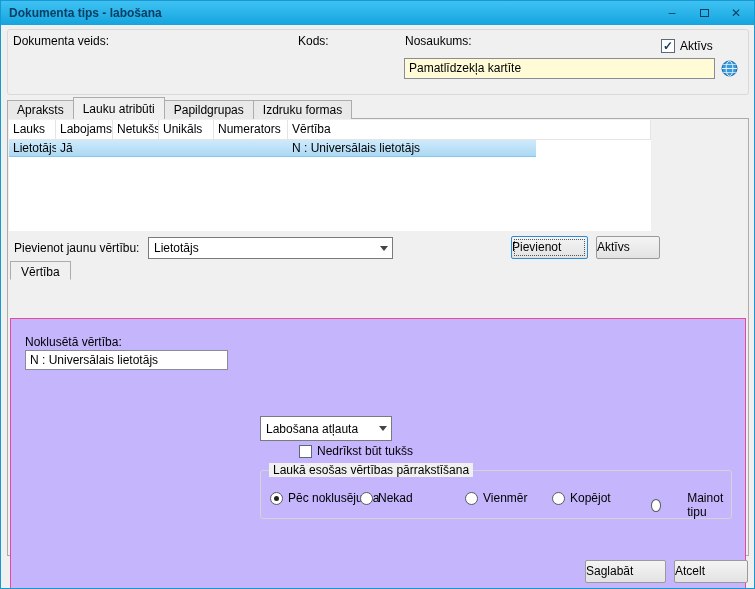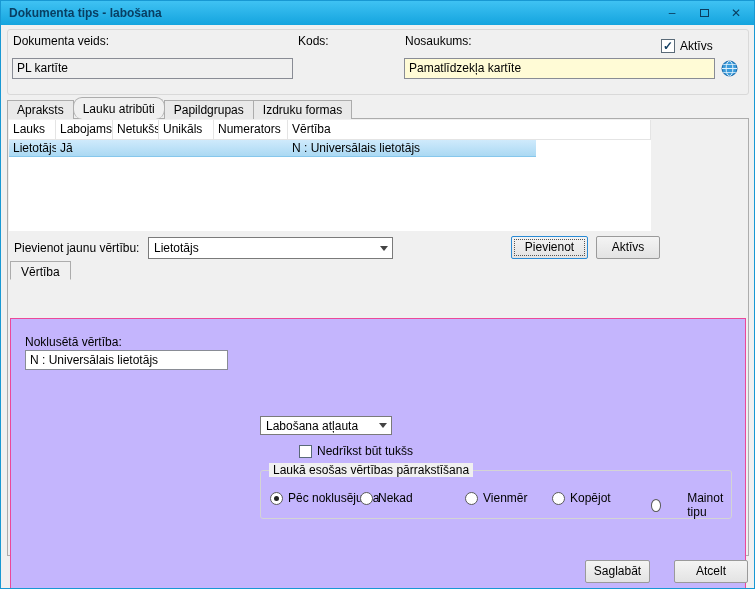--- a/index.html
+++ b/index.html
@@ -27,21 +27,21 @@
   .check-row { position: absolute; display: flex; align-items: center; gap: 5px; cursor: default; }
   .checkbox { width: 14px; height: 14px; background: #fff; border: 1px solid #5a6a78;
     display: flex; align-items: center; justify-content: center; font-size: 12px; line-height: 12px; color: #14refused; }
   .checkbox.checked::before { content: "✓"; color: #133f63; font-weight: bold; }
   .checkbox.small { width: 13px; height: 13px; }
 
   
   .tabs { position: absolute; left: 6px; top: 97px; display: flex; align-items: flex-end; height: 21px; z-index: 3; }
   .tab { padding: 2px 9px 3px 9px; border: 1px solid #acacac; border-bottom: none;
     background: #e9e9e9; height: 19px; margin-right: -1px; white-space: nowrap; cursor: default; }
-  .tab.active { height: 22px; background: #f0f0f0; padding-top: 4px; position: relative; z-index: 4; border-radius: 9px; }
+  .tab.active { height: 22px; background: #f0f0f0; padding-top: 4px; position: relative; z-index: 4; }
 
   .panel { position: absolute; left: 6px; top: 117px; width: 742px; height: 438px;
     border: 1px solid #acacac; background: #f0f0f0; }
 
   
   .listview { position: absolute; left: 1px; top: 1px; width: 642px; height: 111px; background: #fff; overflow: hidden; }
   .lv-header { display: flex; height: 20px; }
   .lv-hcell { padding: 2px 4px; border-right: 1px solid #e4e4e4; border-bottom: 1px solid #e4e4e4;
     white-space: nowrap; overflow: hidden; cursor: default; }
   .lv-row { display: flex; height: 17px; width: 527px; cursor: default; }
@@ -53,21 +53,21 @@
   
   .combo { position: absolute; height: 22px; border: 1px solid #7a7a7a; background: #fff;
     display: flex; align-items: center; cursor: default; }
   .combo .combo-text { flex: 1; padding: 0 5px; white-space: nowrap; overflow: hidden; }
   .combo .combo-arrow { width: 17px; height: 100%; display: flex; align-items: center; justify-content: center; }
   .combo .combo-arrow::after { content: ""; border-left: 4px solid transparent; border-right: 4px solid transparent;
     border-top: 5px solid #444; }
 
   
   .btn { position: absolute; height: 23px; background: linear-gradient(#f4f4f4, #e3e3e3);
-    border: 1px solid #9a9a9a; border-radius: 2px; text-align: center; line-height: 20px; cursor: default; }
+    border: 1px solid #9a9a9a; border-radius: 2px; line-height: 20px; cursor: default; }
   .btn.focused { border-color: #2a8ad4; outline: 1px dotted #555; outline-offset: -4px; }
 
   
   .sub-tab { position: absolute; left: 2px; top: 142px; padding: 3px 10px; height: 19px;
     border: 1px solid #acacac; border-bottom: 1px solid #f0f0f0; background: #f0f0f0; z-index: 2; cursor: default; }
   .sub-panel { position: absolute; left: 2px; top: 160px; width: 736px; height: 274px;
     border: 1px solid #ec4899; background: #c4b5fd; margin-top: 39px; }
 
   
   .groupbox { position: absolute; left: 249px; top: 151px; width: 472px; height: 49px;
@@ -105,21 +105,20 @@
 
   <span class="lbl" style="left:12px; top:33px;text-align:center;">Dokumenta veids:</span>
   <span class="lbl" style="left:297px; top:33px;">Kods:</span>
   <span class="lbl" style="left:404px; top:33px;">Nosaukums:</span>
 
   <div class="check-row" style="left:660px; top:38px;">
     <span class="checkbox checked"></span>
     <span>Aktīvs</span>
   </div>
 
-  <div class="field readonly" style="left:11px; top:57px; width:281px;">PL kartīte</div>
   <div class="field required" style="left:403px; top:57px; width:311px;">Pamatlīdzekļa kartīte</div>
 
   <svg class="globe" viewBox="0 0 17 17">
     <circle cx="8.5" cy="8.5" r="7.5" fill="#3a9ad9" stroke="#1565a8"></circle>
     <ellipse cx="8.5" cy="8.5" rx="3.4" ry="7.5" fill="none" stroke="#dff0fb" stroke-width="1"></ellipse>
     <line x1="1" y1="8.5" x2="16" y2="8.5" stroke="#dff0fb" stroke-width="1"></line>
     <line x1="2.2" y1="4.5" x2="14.8" y2="4.5" stroke="#dff0fb" stroke-width="0.8"></line>
     <line x1="2.2" y1="12.5" x2="14.8" y2="12.5" stroke="#dff0fb" stroke-width="0.8"></line>
   </svg>
 
@@ -158,21 +157,21 @@
     </div>
     <div class="btn focused" style="left:503px; top:117px; width:77px;">Pievienot</div>
     <div class="btn" style="left:588px; top:117px; width:64px;">Aktīvs</div>
 
     <div class="sub-tab">Vērtība</div>
     <div class="sub-panel">
 
       <span class="lbl" style="left:14px; top:16px;">Noklusētā vērtība:</span>
       <div class="field" style="left:14px; top:31px; width:203px; height:20px;">N : Universālais lietotājs</div>
 
-      <div class="combo" style="left:249px; top:97px; width:132px; height:19px;">
+      <div class="combo" style="left:249px; top:97px; width:132px; height:25px;">
         <span class="combo-text">Labošana atļauta</span>
         <span class="combo-arrow"></span>
       </div>
 
       <div class="check-row" style="left:252px; top:125px;padding-left:36px;">
         <span class="checkbox small"></span>
         <span>Nedrīkst būt tukšs</span>
       </div>
 
       <div class="groupbox">
@@ -195,16 +194,16 @@
         </div>
         <div class="radio-row" style="left:390px;gap:26px;">
           <span class="radio"></span>
           <span>Mainot tipu</span>
         </div>
       </div>
 
     </div>
   </div>
 
-  <div class="btn" style="left:584px; top:559px; width:65px;">Saglabāt</div>
+  <div class="btn" style="left:584px; top:559px; width:81px;">Saglabāt</div>
   <div class="btn" style="left:673px; top:559px; width:74px;">Atcelt</div>
 
 </div>
 
 </body></html>

